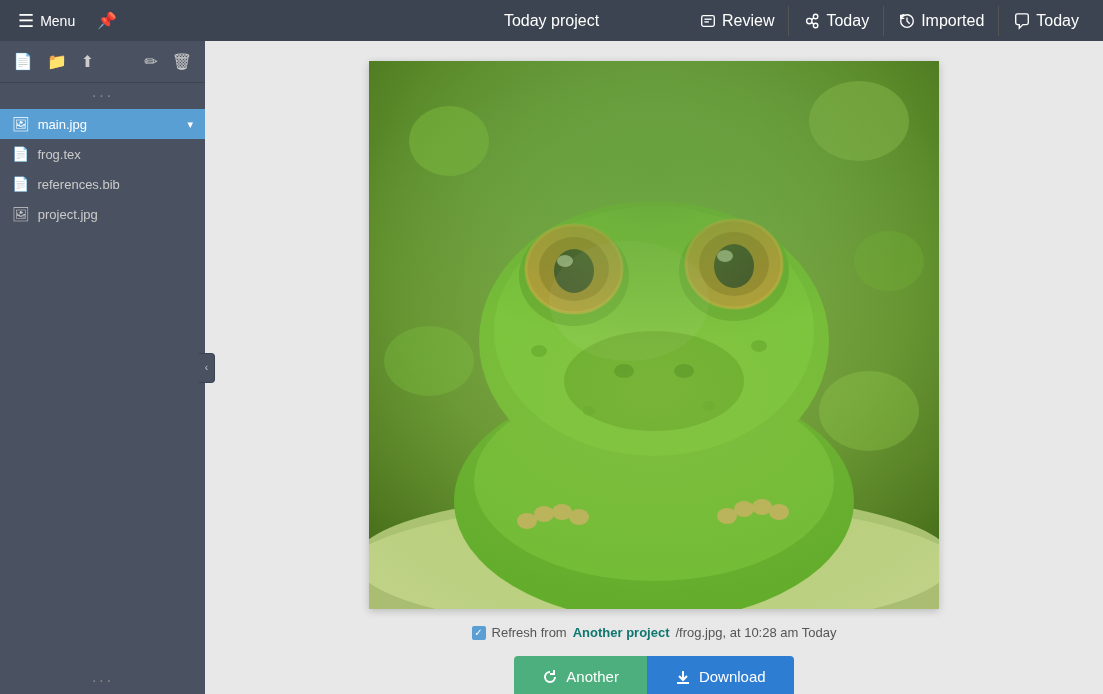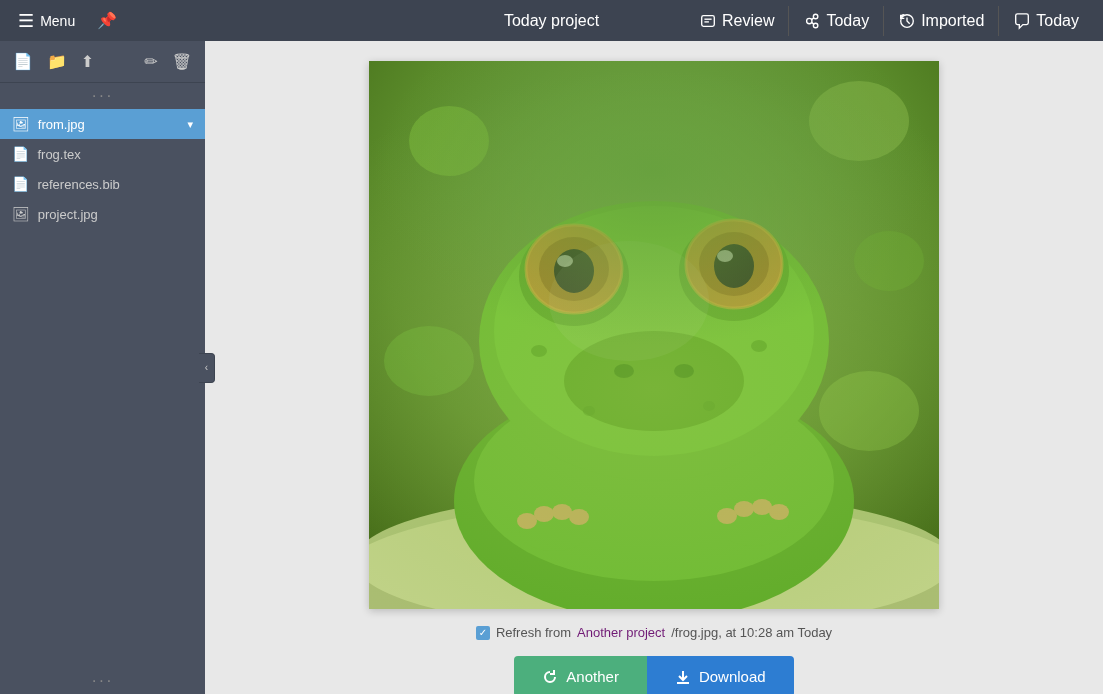--- a/index.html
+++ b/index.html
@@ -151,21 +151,21 @@
       align-items: center;
       gap: 6px;
     }
     .import-info .checkbox {
       width: 14px; height: 14px;
       background: #5a9fd4;
       border-radius: 2px;
       display: inline-flex; align-items: center; justify-content: center;
       color: white; font-size: 10px; flex-shrink: 0;
     }
-    .import-info .link { color: #701a75; cursor: pointer; text-decoration: none; }
+    .import-info .link { color: #0f766e; cursor: pointer; text-decoration: none; font-weight: bold; }
 
     .action-buttons {
       display: flex;
       gap: 0;
       margin-top: 16px;
     }
     .btn-refresh {
       background: #4caf7d;
       color: white;
       border: none;
@@ -250,21 +250,21 @@
       <span class="tb-spacer"></span>
       <span class="tb-icon">✏</span>
       <span class="tb-icon">🗑</span>
     </div>
 
     <div class="sidebar-dots">···</div>
 
     <div class="file-list">
       <div class="file-item active">
         <span class="file-icon">🖼</span>
-        <span class="file-name">from.jpg</span>
+        <span class="file-name">main.jpg</span>
         <span class="chevron">▾</span>
       </div>
       <div class="file-item">
         <span class="file-icon">📄</span>
         <span class="file-name">frog.tex</span>
       </div>
       <div class="file-item">
         <span class="file-icon">📄</span>
         <span class="file-name">references.bib</span>
       </div>

